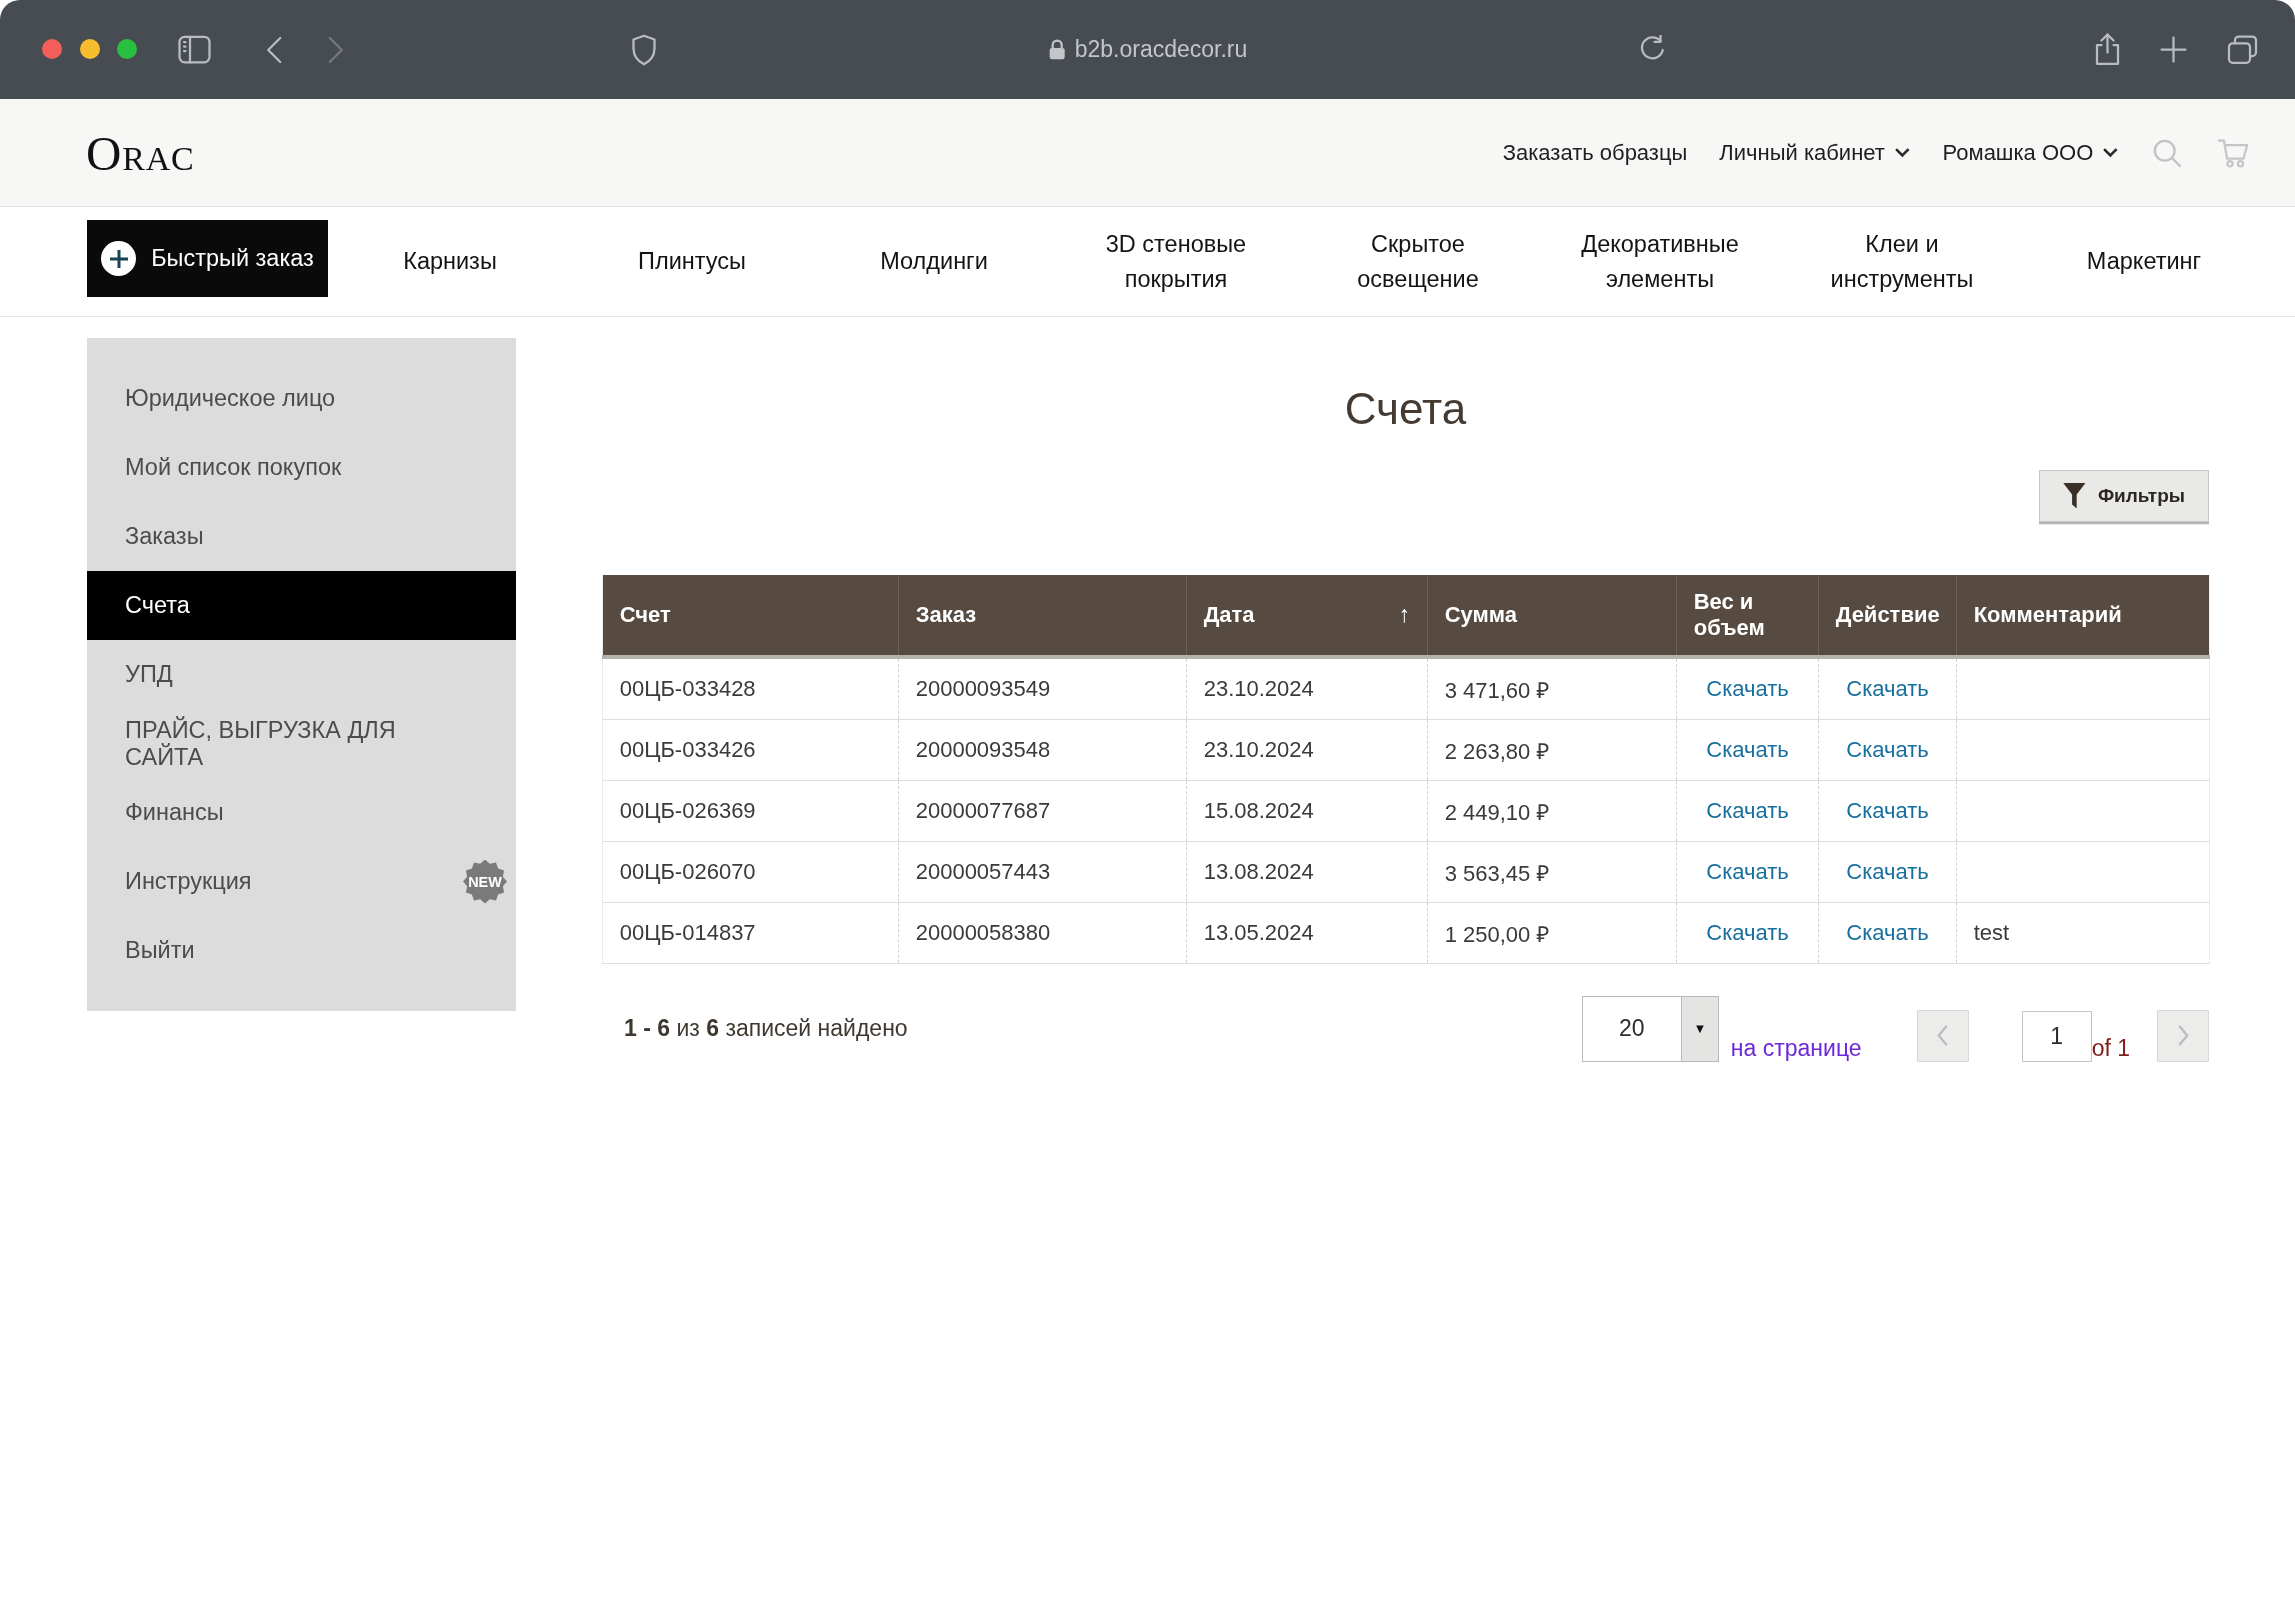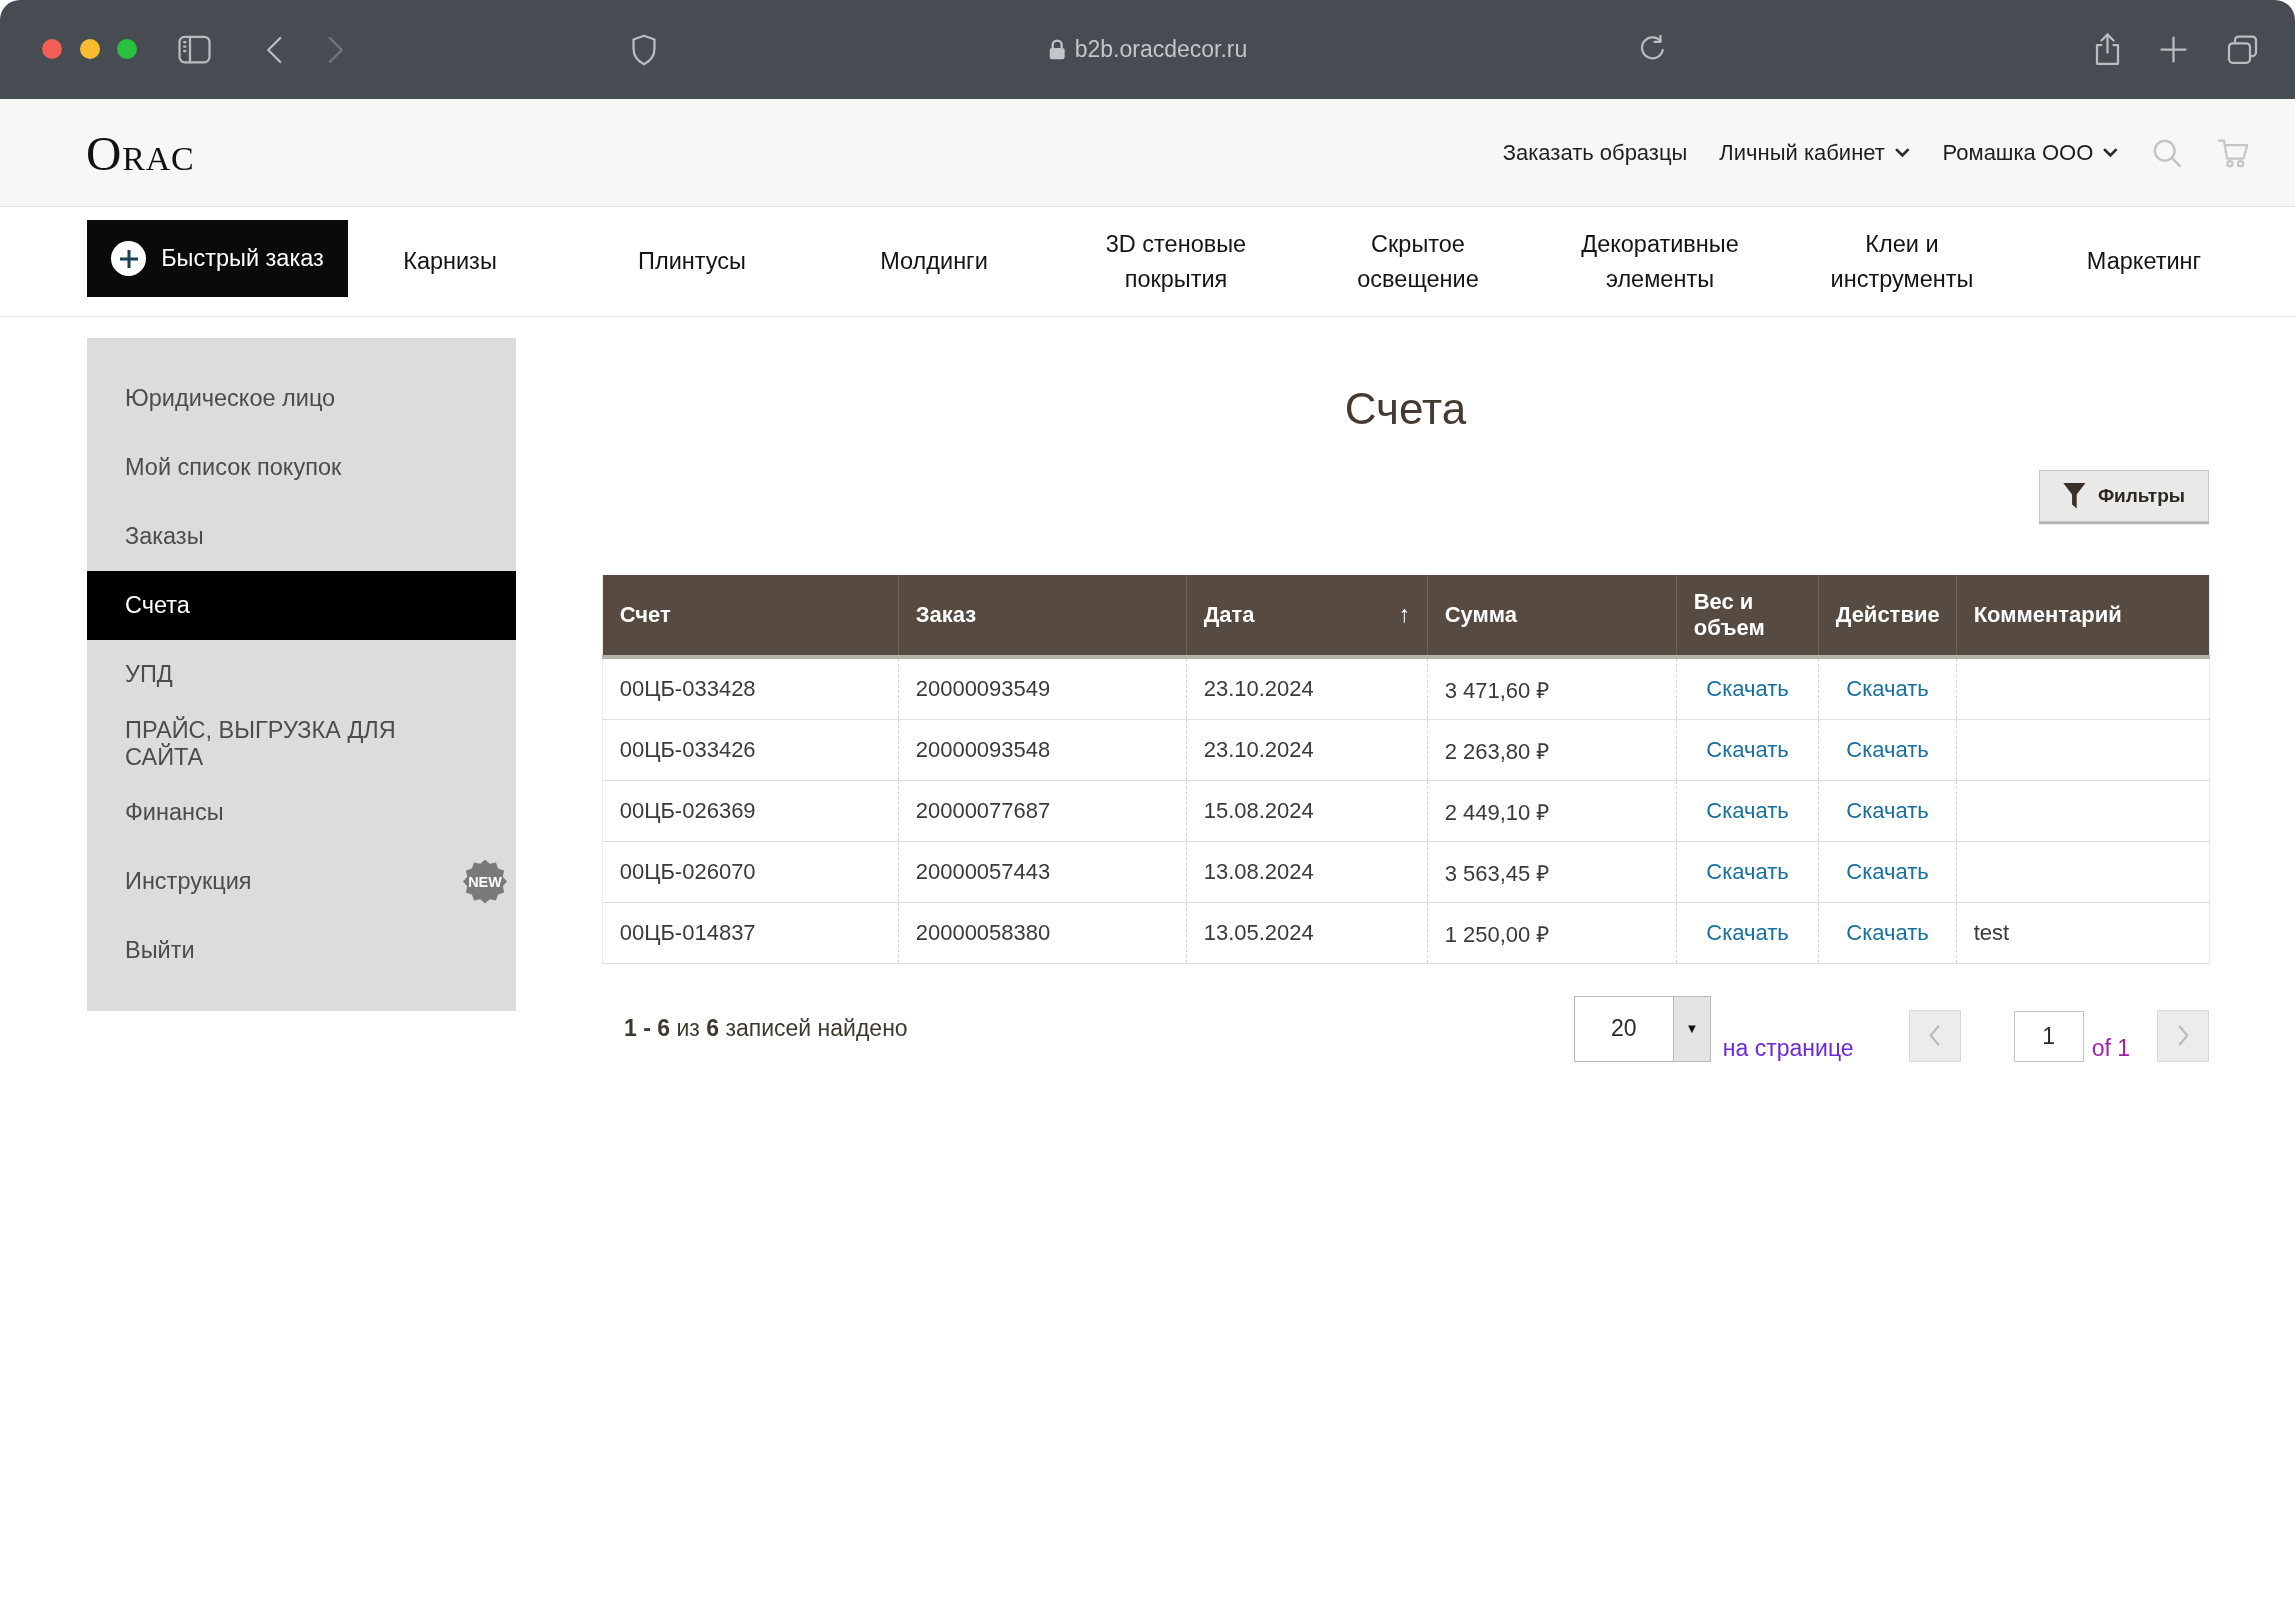--- a/index.html
+++ b/index.html
@@ -22,21 +22,21 @@
   .site-header{position:relative;height:107px;background:#f7f7f6;border-bottom:0.8px solid #e4e4e2;display:flex;align-items:center;}
   .logo{position:absolute;left:86px;top:50%;transform:translateY(-50%);font-family:"Liberation Serif",serif;font-variant:small-caps;font-size:49px;color:#111;letter-spacing:0.8px;line-height:1;}
   .header-right{position:absolute;right:44px;top:0;height:100%;display:flex;align-items:center;gap:32px;font-size:22px;color:#1e1e1e;}
   .hlink{display:flex;align-items:center;gap:9px;cursor:pointer;}
   .chev-down{width:16.7px;height:10.6px;}
   .chev-down polyline{fill:none;stroke:#2a2a2a;stroke-width:2.5;}
   .hicon svg{display:block;}
 
   
   .catnav{position:relative;height:109px;background:#fff;border-bottom:0.8px solid #e7e7e5;}
-  .quick-order{position:absolute;left:87px;top:13px;width:261px;height:77px;background:#0a0a0a;color:#fff;display:flex;align-items:center;justify-content:center;gap:15px;font-size:23.5px;cursor:pointer;}
+  .quick-order{position:absolute;left:87px;top:13px;width:241px;height:77px;background:#0a0a0a;color:#fff;display:flex;align-items:center;justify-content:center;gap:15px;font-size:23.5px;cursor:pointer;}
   .plus-circle{width:35px;height:35px;border-radius:50%;background:#fff;position:relative;flex:0 0 auto;}
   .plus-circle::before,.plus-circle::after{content:"";position:absolute;background:#174450;left:50%;top:50%;}
   .plus-circle::before{width:18px;height:3px;transform:translate(-50%,-50%);}
   .plus-circle::after{width:3px;height:18px;transform:translate(-50%,-50%);}
   .nav-items{position:absolute;left:329px;right:30px;top:0;height:109px;display:flex;align-items:center;}
   .nav-item{flex:1;text-align:center;font-size:23.5px;color:#141414;line-height:1.45;cursor:pointer;padding:0 21px;}
 
   
   .content{position:relative;background:#fff;height:1294px;}
 
@@ -72,21 +72,21 @@
   .summary b{font-weight:bold;}
   .pager{margin-left:auto;display:flex;align-items:flex-end;padding-left:34px;}
   .size-select{width:135px;height:64px;background:#fff;border:1.5px solid #b9b9b7;display:flex;align-items:stretch;cursor:pointer;}
   .size-value{flex:1;display:flex;align-items:center;justify-content:center;font-size:23px;color:#2b2b2b;}
   .size-caret{width:36px;background:#e4e4e2;border-left:1.5px solid #b9b9b7;display:flex;align-items:center;justify-content:center;font-size:13px;color:#111;}
   .per-page{margin-left:12px;font-size:23px;color:#6d28d9;}
   .page-btn{width:50px;height:50px;background:#ececeb;border:1.5px solid #d8d8d6;display:flex;align-items:center;justify-content:center;cursor:default;}
   .page-btn svg{display:block;}
   .pb-prev{margin-left:55px;}
   .page-input{margin-left:53px;width:64px;height:47px;border:1.5px solid #c4c4c2;background:#fff;text-align:center;font-size:23px;color:#2b2b2b;font-family:"Liberation Sans",sans-serif;}
-  .page-of{margin-left:8px;font-size:23px;color:#a21caf;}
+  .page-of{margin-left:0;font-size:23px;color:#7f1d1d;}
   .pb-next{margin-left:27px;}
 </style>
 </head>
 <body>
 
 <div class="window">
 
   <div class="chrome">
     <div class="traffic">
       <span class="t-red"></span>

